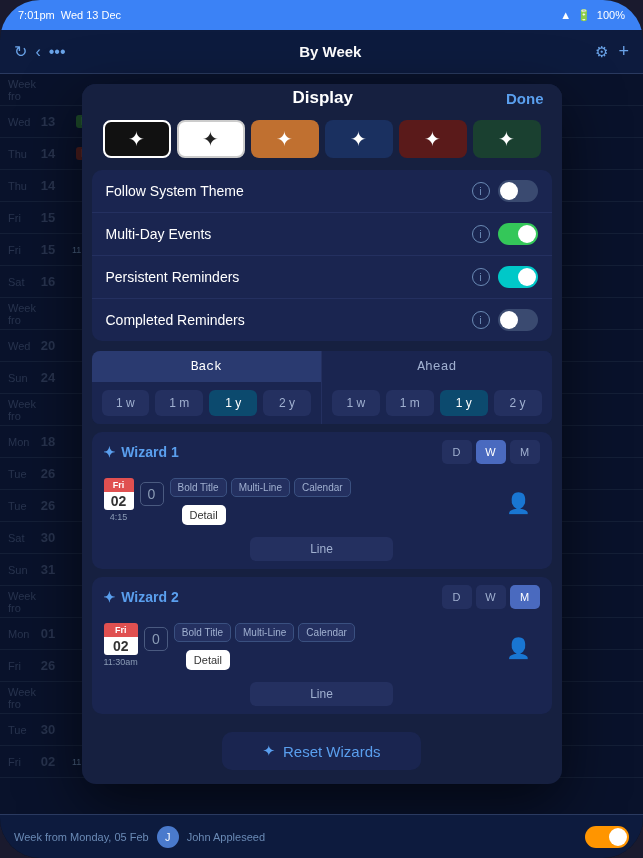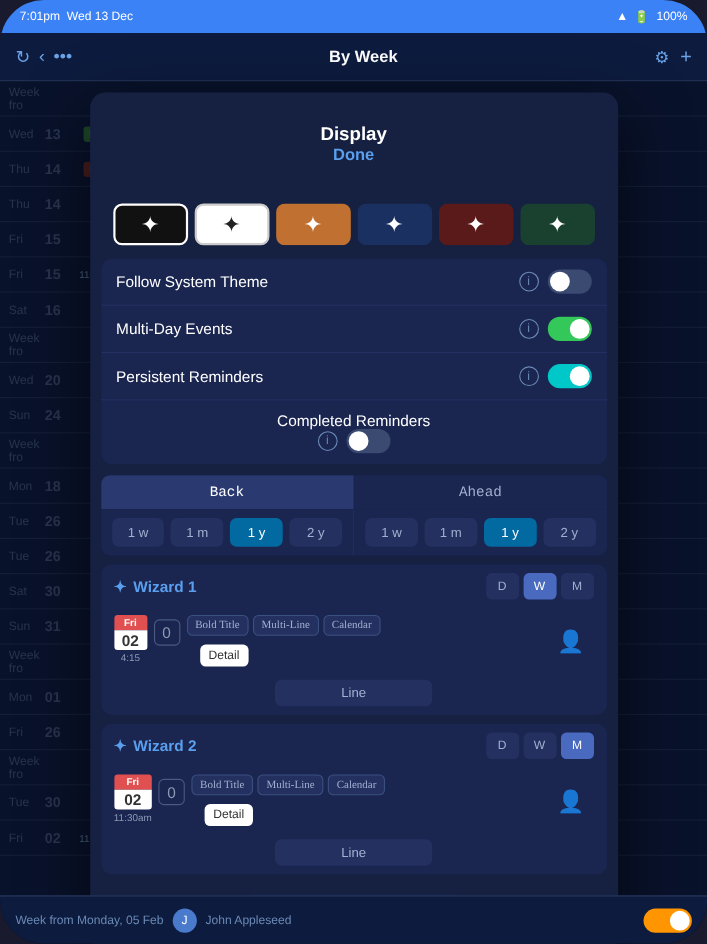--- a/index.html
+++ b/index.html
@@ -121,23 +121,22 @@
       width: 480px;
       overflow: hidden;
       box-shadow: 0 20px 60px rgba(0,0,0,0.6);
     }
 
     
     .modal-header {
       display: flex;
       align-items: center;
       justify-content: space-between;
-      padding: 28px 18px;
+      padding: 4px 18px;
       background: #162040;
-      flex-direction: column;
     }
     .modal-title {
       font-size: 17px;
       font-weight: 600;
       color: #fff;
       flex: 1;
       text-align: center;
     }
     .modal-done {
       color: #5a9fee;
@@ -179,21 +178,21 @@
       overflow: hidden;
     }
     .settings-row {
       display: flex;
       align-items: center;
       justify-content: space-between;
       padding: 10px 14px;
       border-bottom: 1px solid #243060;
       min-height: 40px;
     }
-    .settings-row:last-child { border-bottom: none; flex-direction: column; }
+    .settings-row:last-child { border-bottom: none; }
     .settings-label {
       font-size: 14px;
       color: #fff;
     }
     .settings-row-right { display: flex; align-items: center; gap: 8px; }
     .info-btn {
       width: 18px;
       height: 18px;
       border-radius: 50%;
       border: 1.5px solid #6a8ab5;
@@ -267,21 +266,21 @@
       padding: 6px 4px;
       border-radius: 6px;
       background: #243060;
       color: #a0b0d0;
       font-size: 12px;
       text-align: center;
       cursor: pointer;
       border: none;
     }
     .ba-btn-active {
-      background: #0369a1;
+      background: #0c4a6e;
       color: #fff;
     }
 
     
     .wizard-section {
       margin: 8px 10px;
       background: #1a2550;
       border-radius: 10px;
       overflow: hidden;
     }
@@ -368,21 +367,20 @@
       display: flex;
       align-items: center;
       justify-content: center;
       margin-top: 4px;
     }
     .wp-tags {
       display: flex;
       gap: 4px;
       flex-wrap: wrap;
       flex: 1;
-      font-family: Liberation Serif, serif;
     }
     .wp-tag {
       background: #243060;
       color: #a0b0d0;
       font-size: 10px;
       padding: 3px 7px;
       border-radius: 5px;
       border: 1px solid #3a5080;
       cursor: pointer;
     }

